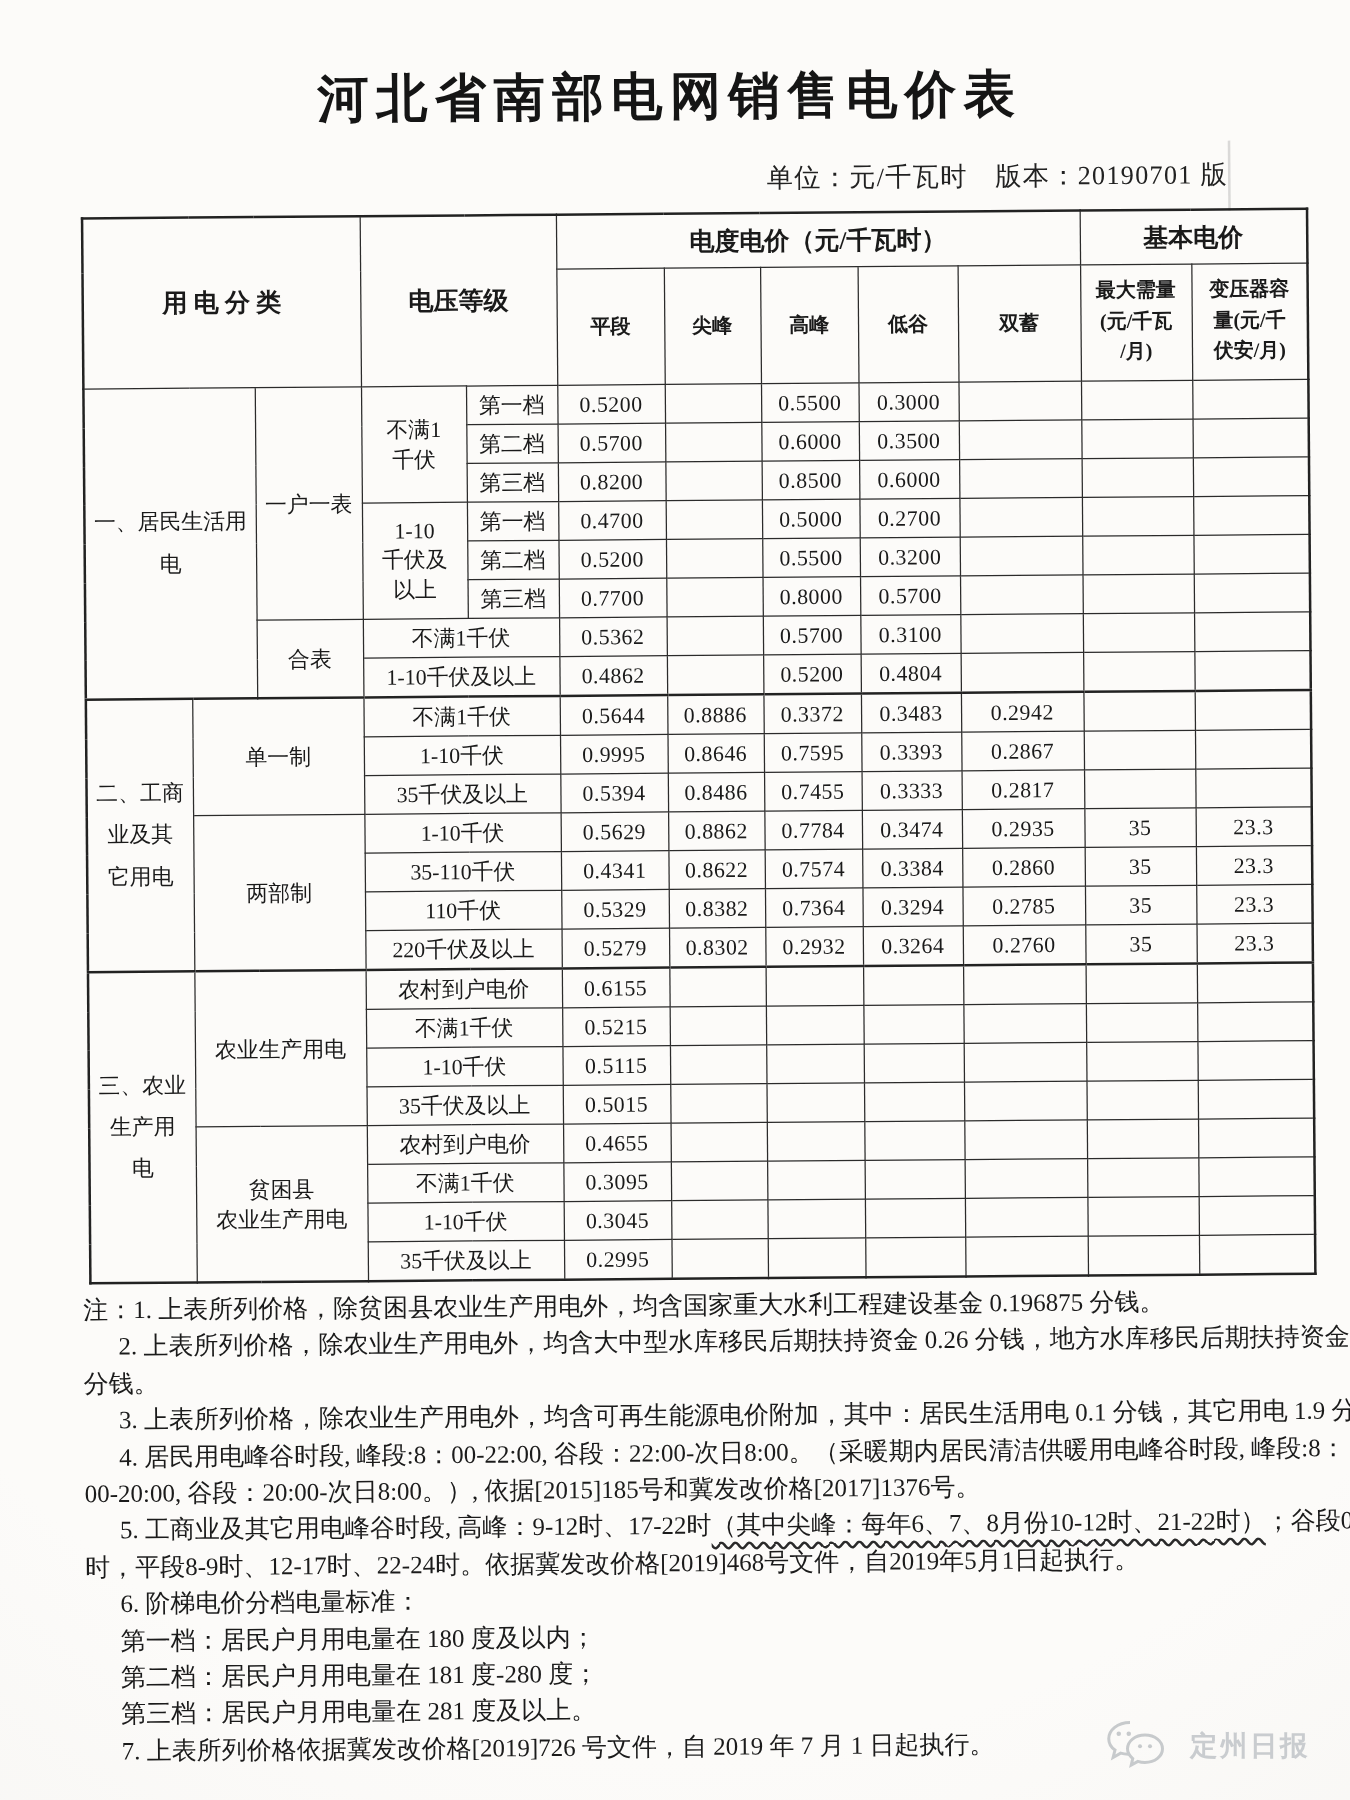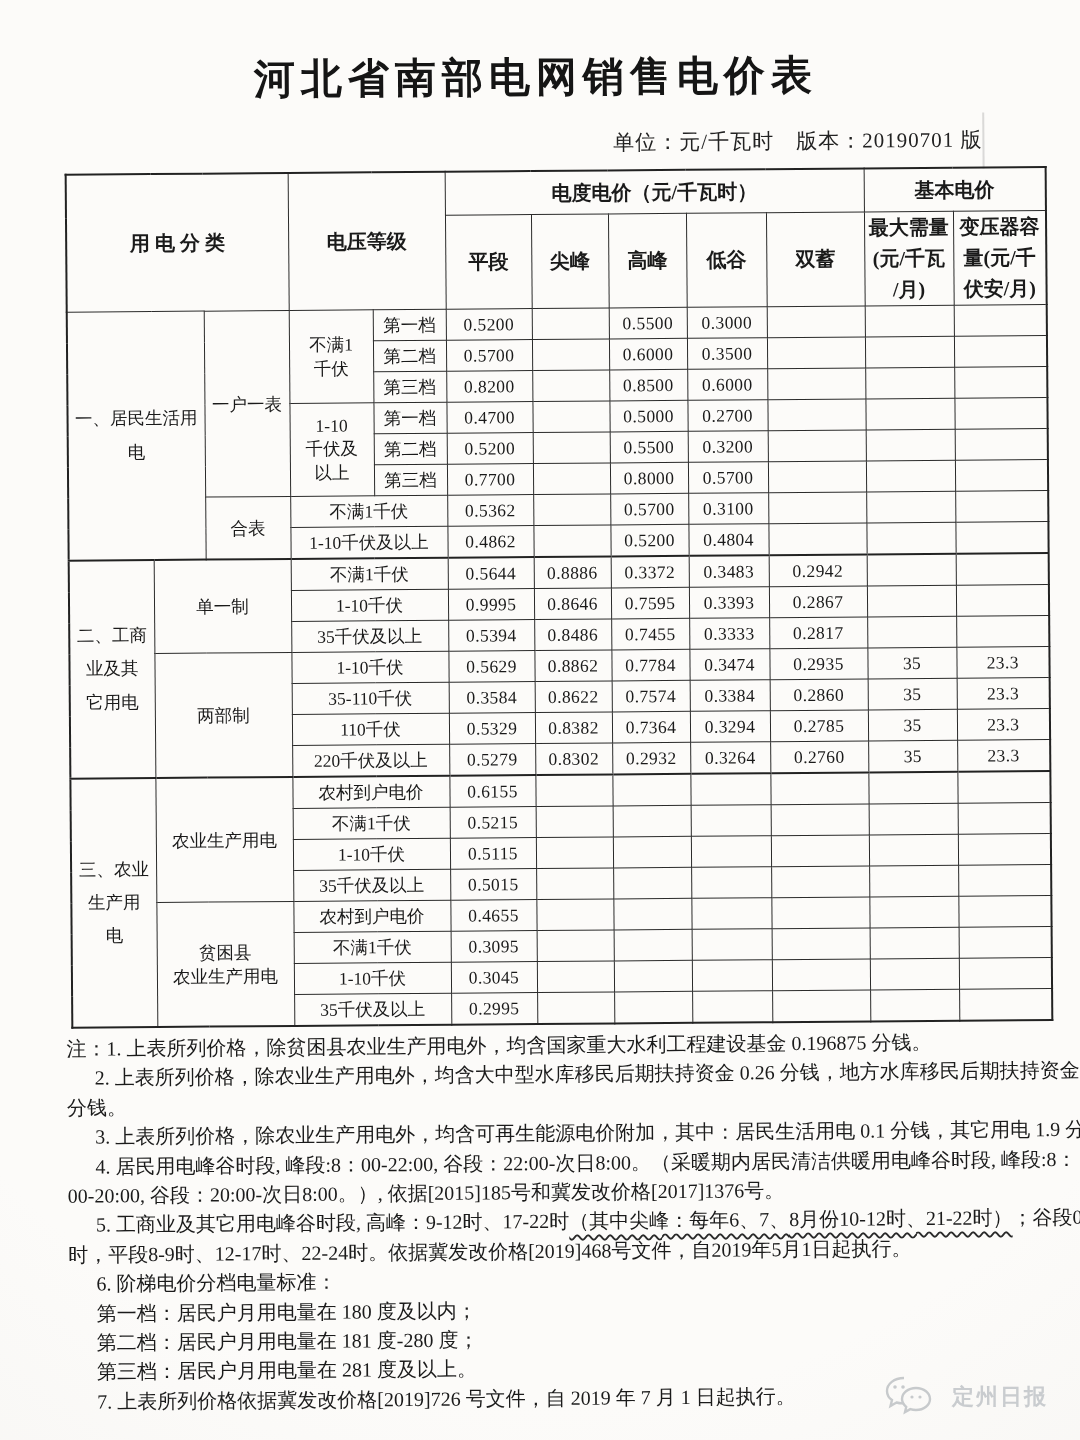--- a/index.html
+++ b/index.html
@@ -23,21 +23,21 @@
     border-collapse:collapse;table-layout:fixed;
   }
   table.price td{
     border:1.6px solid #2b2b2b;
     text-align:center;vertical-align:middle;
     padding:0 2px;font-size:17.5px;color:#1a1a1a;
     overflow:hidden;
   }
   table.price{border:2.6px solid #222;}
   tr.h1 td{height:42px;font-size:20px;font-weight:bold;}
-  tr.h2 td{height:92px;font-size:20px;font-weight:bold;}
+  tr.h2 td{height:92px;font-size:16px;font-weight:bold;}
   tr.b td{height:30px;}
   td.small{font-size:17px;line-height:1.55;font-weight:bold;}
   td.pre{white-space:pre-line;}
   td.lab{font-size:18px;}
   td.left{text-align:left;padding-left:9px;line-height:1.9;}
   td.v{letter-spacing:.4px;}
   tr.sect td{border-top:2.8px solid #222;}
   .notes{
     position:absolute;left:63px;top:1031px;width:986px;
     font-size:20px;line-height:29.4px;color:#1b1b1b;
@@ -234,21 +234,21 @@
       <td class="v">0.5629</td>
       <td class="v">0.8862</td>
       <td class="v">0.7784</td>
       <td class="v">0.3474</td>
       <td class="v">0.2935</td>
       <td class="v">35</td>
       <td class="v">23.3</td>
     </tr>
     <tr class="b">
       <td colspan="2" class="lab">35-110千伏</td>
-      <td class="v">0.3584</td>
+      <td class="v">0.4341</td>
       <td class="v">0.8622</td>
       <td class="v">0.7574</td>
       <td class="v">0.3384</td>
       <td class="v">0.2860</td>
       <td class="v">35</td>
       <td class="v">23.3</td>
     </tr>
     <tr class="b">
       <td colspan="2" class="lab">110千伏</td>
       <td class="v">0.5329</td>

